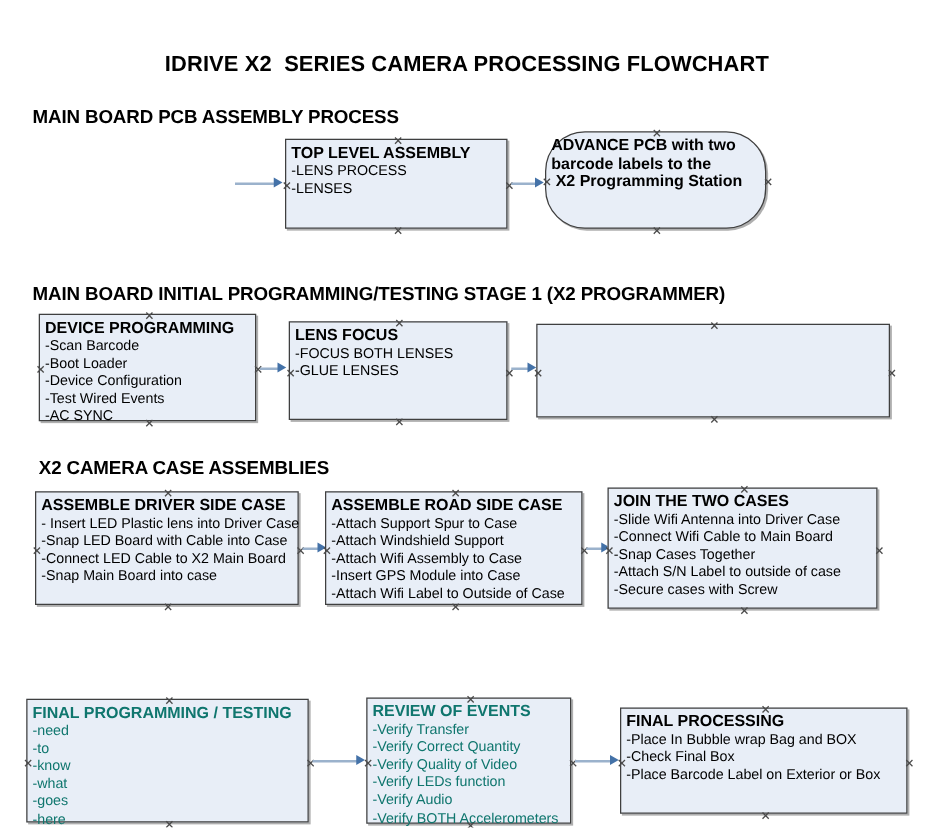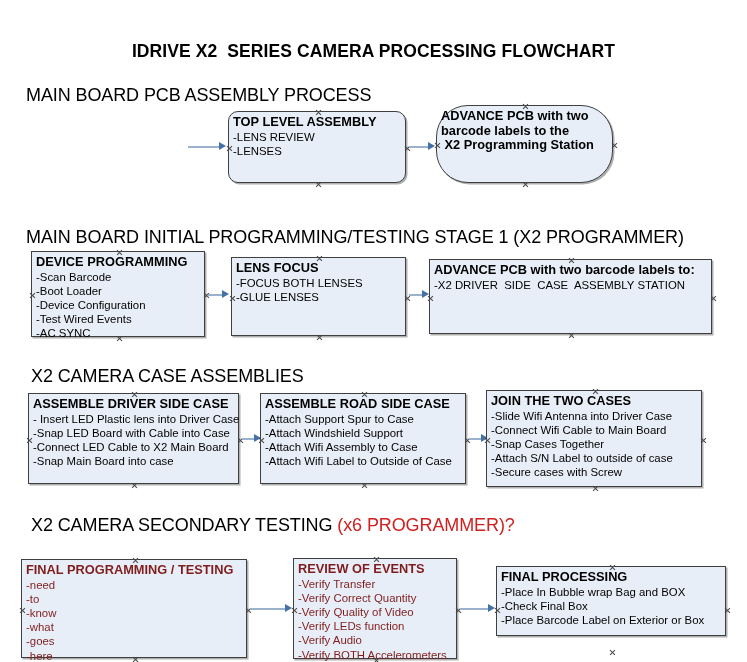--- a/index.html
+++ b/index.html
@@ -32,22 +32,22 @@
     width: 747px;
     text-align: center;
     font-size: 17.5px;
     font-weight: bold;
     letter-spacing: 0.1px;
     white-space: pre;
   }
 
   .section-title {
     position: absolute;
-    font-size: 18px;
-    font-weight: normal;
+    font-size: 15px;
+    font-weight: bold;
     white-space: pre;
     letter-spacing: -0.1px;
   }
   .section-title .accent {
     color: #d02020;
   }
 
   
   .fbox {
     position: absolute;
@@ -70,21 +70,21 @@
     display: block;
   }
   .fbox .body {
     position: absolute;
     left: 4px;
     top: 3px;
     right: 2px;
   }
   .fbox.red .btitle,
   .fbox.red .bline {
-    color: #7f1d1d;
+    color: #0f766e;
   }
   .fbox.overflow .body { overflow: visible; }
 
   
   .cpt {
     position: absolute;
     width: 7px;
     height: 7px;
     pointer-events: none;
   }
@@ -118,24 +118,24 @@
 <div id="canvas">
 
   <div class="doc-title">IDRIVE X2  SERIES CAMERA PROCESSING FLOWCHART</div>
 
   <div class="section-title" style="left:26px; top:59px;"><span>MAIN BOARD PCB ASSEMBLY PROCESS</span></div>
 
 
   <div class="conn" style="left:188px; top:120px; width:32px;"></div>
   <div class="arrow" style="left:219px; top:116px;"></div>
 
-  <div class="fbox" style="left:228px; top:85px; width:178px; height:72px;border-radius:10px;">
+  <div class="fbox" style="left:228px; top:85px; width:178px; height:72px;">
     <div class="body">
       <span class="btitle">TOP LEVEL ASSEMBLY</span>
-      <span class="bline">-LENS REVIEW</span>
+      <span class="bline">-LENS PROCESS</span>
       <span class="bline">-LENSES</span>
     </div>
     <span class="cpt" style="left:85.5px; top:-3.5px;"></span>
     <span class="cpt" style="left:85.5px; top:68.5px;"></span>
     <span class="cpt" style="left:-3.5px; top:32.5px;"></span>
     <span class="cpt" style="left:174.5px; top:32.5px;"></span>
   </div>
 
   <div class="conn" style="left:409px; top:120px; width:22px;"></div>
 
@@ -181,24 +181,20 @@
     <span class="cpt" style="left:84px; top:-3.5px;"></span>
     <span class="cpt" style="left:84px; top:75.5px;"></span>
     <span class="cpt" style="left:-3.5px; top:36.5px;"></span>
     <span class="cpt" style="left:171.5px; top:36.5px;"></span>
   </div>
 
   <div class="conn" style="left:409px; top:268px; width:16px;"></div>
   <div class="arrow" style="left:422px; top:264px;"></div>
 
   <div class="fbox" style="left:429px; top:233px; width:283px; height:75px;">
-    <div class="body">
-      <span class="btitle">ADVANCE PCB with two barcode labels to:</span>
-      <span class="bline">-X2 DRIVER  SIDE  CASE  ASSEMBLY STATION</span>
-    </div>
     <span class="cpt" style="left:138px; top:-3.5px;"></span>
     <span class="cpt" style="left:138px; top:71.5px;"></span>
     <span class="cpt" style="left:-3.5px; top:34.5px;"></span>
     <span class="cpt" style="left:279.5px; top:34.5px;"></span>
   </div>
 
   <div class="section-title" style="left:31px; top:340px;"><span>X2 CAMERA CASE ASSEMBLIES</span></div>
 
   <div class="fbox" style="left:28px; top:367px; width:211px; height:91px;">
     <div class="body">
@@ -216,20 +212,21 @@
 
   <div class="conn" style="left:242px; top:412px; width:14px;"></div>
   <div class="arrow" style="left:254px; top:408px;"></div>
 
   <div class="fbox" style="left:260px; top:367px; width:206px; height:91px;">
     <div class="body">
       <span class="btitle">ASSEMBLE ROAD SIDE CASE</span>
       <span class="bline">-Attach Support Spur to Case</span>
       <span class="bline">-Attach Windshield Support</span>
       <span class="bline">-Attach Wifi Assembly to Case</span>
+      <span class="bline">-Insert GPS Module into Case</span>
       <span class="bline">-Attach Wifi Label to Outside of Case</span>
     </div>
     <span class="cpt" style="left:99.5px; top:-3.5px;"></span>
     <span class="cpt" style="left:99.5px; top:87.5px;"></span>
     <span class="cpt" style="left:-3.5px; top:42.5px;"></span>
     <span class="cpt" style="left:202.5px; top:42.5px;"></span>
   </div>
 
   <div class="conn" style="left:469px; top:412px; width:14px;"></div>
   <div class="arrow" style="left:481px; top:408px;"></div>
@@ -242,21 +239,20 @@
       <span class="bline">-Snap Cases Together</span>
       <span class="bline">-Attach S/N Label to outside of case</span>
       <span class="bline">-Secure cases with Screw</span>
     </div>
     <span class="cpt" style="left:104.5px; top:-3.5px;"></span>
     <span class="cpt" style="left:104.5px; top:93.5px;"></span>
     <span class="cpt" style="left:-3.5px; top:45.5px;"></span>
     <span class="cpt" style="left:212.5px; top:45.5px;"></span>
   </div>
 
-  <div class="section-title" style="left:31px; top:489px;"><span>X2 CAMERA SECONDARY TESTING </span><span class="accent">(x6 PROGRAMMER)?</span></div>
 
   <div class="fbox red" style="left:21px; top:533px; width:226px; height:99px;">
     <div class="body">
       <span class="btitle">FINAL PROGRAMMING / TESTING</span>
       <span class="bline">-need</span>
       <span class="bline">-to</span>
       <span class="bline">-know</span>
       <span class="bline">-what</span>
       <span class="bline">-goes</span>
       <span class="bline">-here</span>
@@ -283,21 +279,21 @@
     </div>
     <span class="cpt" style="left:78.5px; top:-3.5px;"></span>
     <span class="cpt" style="left:78.5px; top:97.5px;"></span>
     <span class="cpt" style="left:-3.5px; top:47.5px;"></span>
     <span class="cpt" style="left:160.5px; top:47.5px;"></span>
   </div>
 
   <div class="conn" style="left:460px; top:582px; width:30px;"></div>
   <div class="arrow" style="left:488px; top:578px;"></div>
 
-  <div class="fbox" style="left:496px; top:540px; width:230px; height:70px;">
+  <div class="fbox" style="left:496px; top:540px; width:230px; height:85px;">
     <div class="body">
       <span class="btitle">FINAL PROCESSING</span>
       <span class="bline">-Place In Bubble wrap Bag and BOX</span>
       <span class="bline">-Check Final Box</span>
       <span class="bline">-Place Barcode Label on Exterior or Box</span>
     </div>
     <span class="cpt" style="left:111.5px; top:-3.5px;"></span>
     <span class="cpt" style="left:111.5px; top:81.5px;"></span>
     <span class="cpt" style="left:-3.5px; top:39.5px;"></span>
     <span class="cpt" style="left:226.5px; top:39.5px;"></span>

